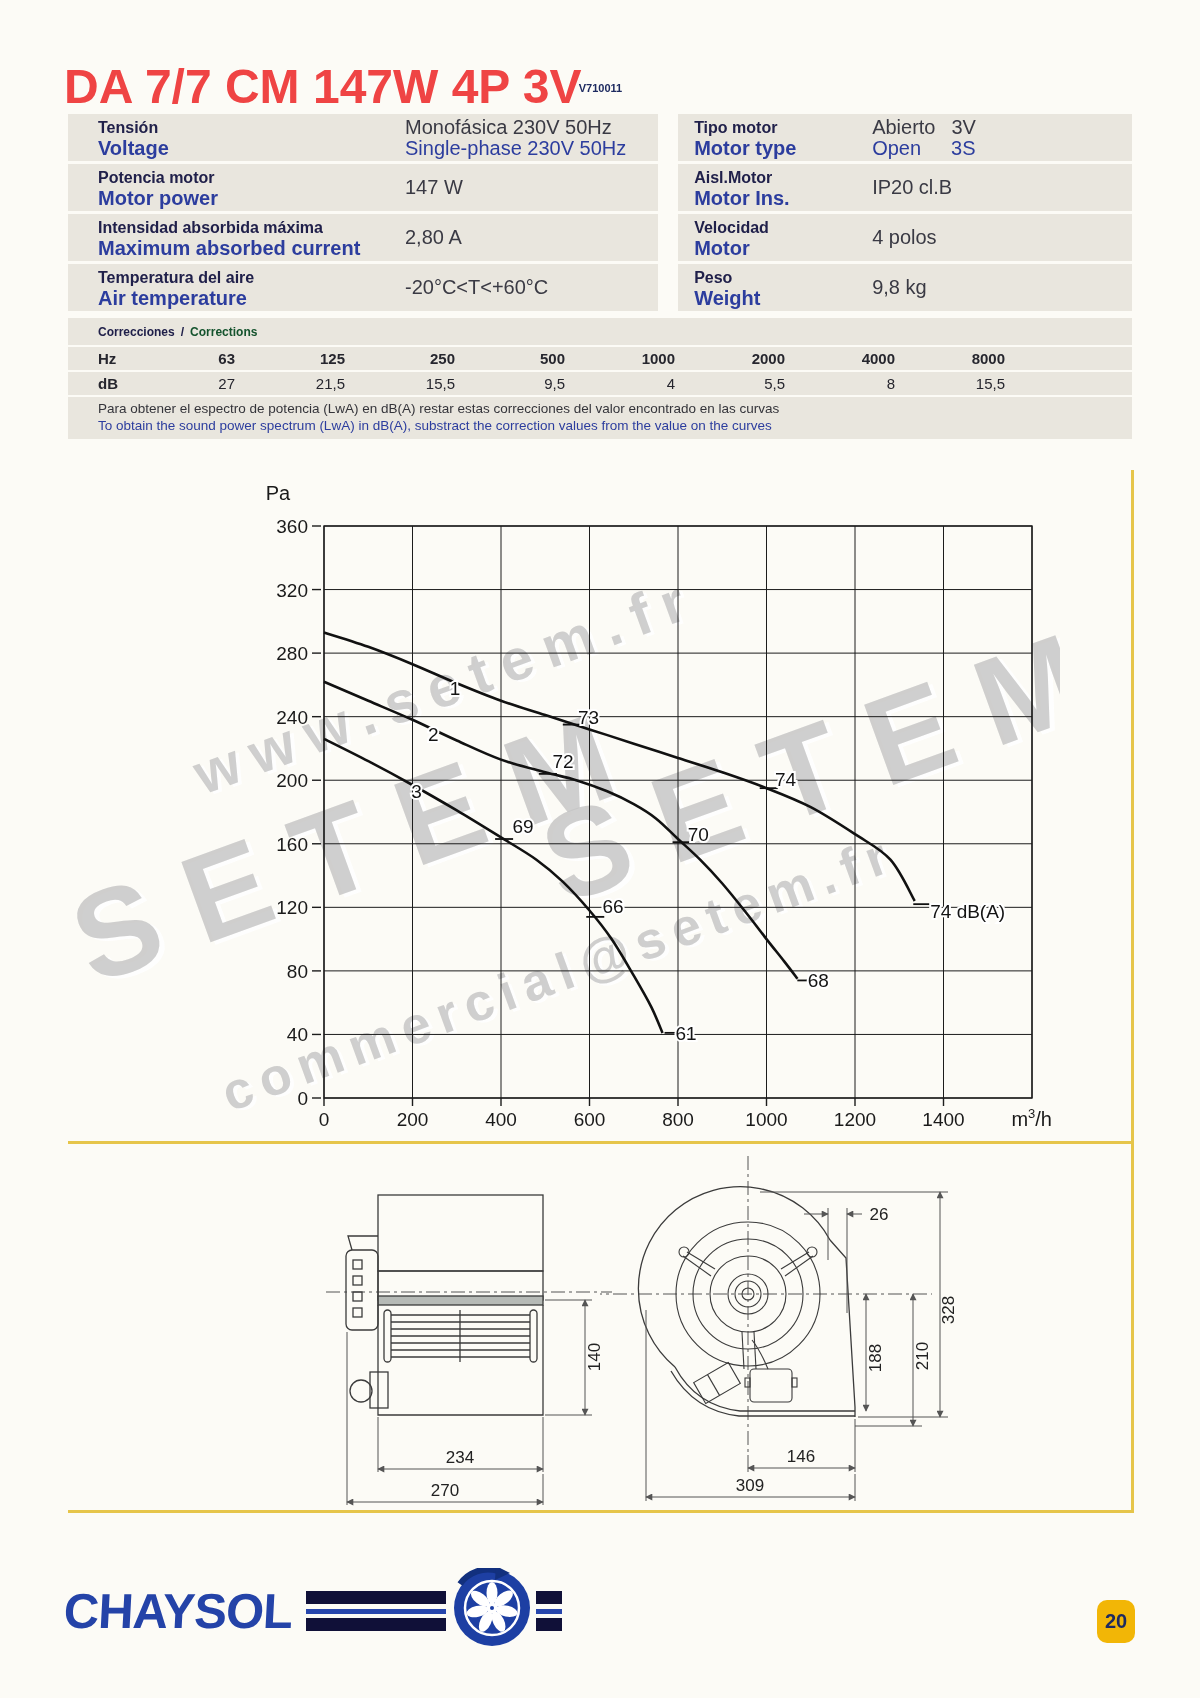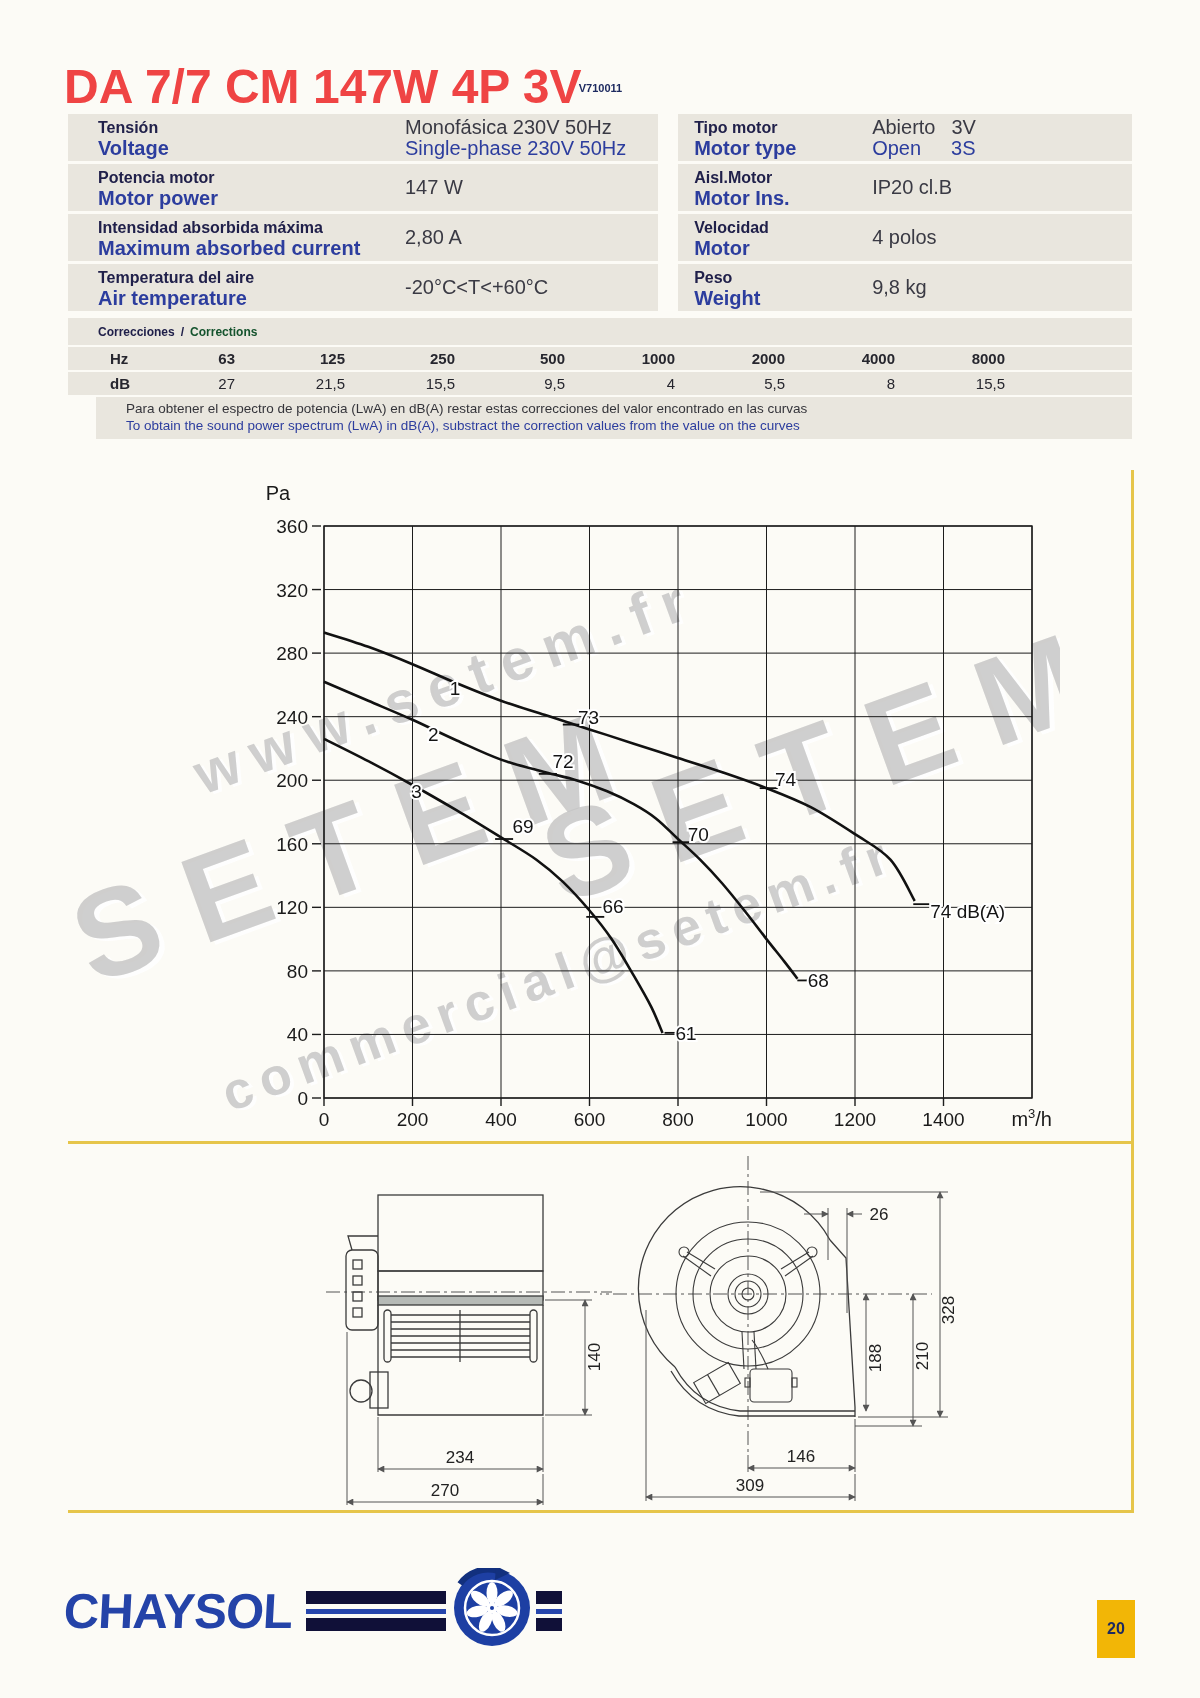--- a/index.html
+++ b/index.html
@@ -25,24 +25,24 @@
   .val .l2{color:#2c3d9e;}
   .val .sp{display:inline-block;min-width:16px;}
   
   #corr{left:68px;top:318px;width:1064px;}
   .corr-title{background:#e9e6de;height:27px;display:flex;align-items:center;padding-left:30px;
     font-size:12px;font-weight:bold;color:#20204a;margin-bottom:2px;}
   .corr-title .en{color:#14532d;margin-left:6px;}
   .corr-title .sep{margin-left:6px;}
   .corr-grid{background:#e9e6de;height:23px;display:grid;grid-template-columns:57px repeat(8,110px) 1fr;
     align-items:center;margin-bottom:2px;font-size:15px;color:#26262e;}
-  .corr-grid .rl{padding-left:42px;font-weight:bold;}
+  .corr-grid .rl{padding-left:30px;font-weight:bold;}
   .corr-grid .num{text-align:right;}
   .corr-grid.hz .num{font-weight:bold;}
-  .corr-note{background:#e9e6de;padding:4px 0 5px 30px;font-size:13.5px;line-height:16.5px;margin-left:28px;}
+  .corr-note{background:#e9e6de;padding:4px 0 5px 30px;font-size:13.5px;line-height:16.5px;}
   .corr-note .nes{color:#34343a;}
   .corr-note .nen{color:#2c3d9e;}
   
   #chart-wrap{left:60px;top:460px;}
   #chart-svg text{font-family:"Liberation Sans",sans-serif;}
   #chart-svg .tick{font-size:19px;fill:#1a1a1a;}
   #chart-svg .axlab{font-size:20px;fill:#1a1a1a;}
   #chart-svg .ann{font-size:19px;fill:#141414;paint-order:stroke;stroke:#ffffff;stroke-width:4px;}
   .wm,.wm-sh{font-weight:bold;}
   .wm{fill:#c4c4c4;opacity:.8;}
@@ -56,23 +56,23 @@
   #yl-bot{left:68px;top:1510px;width:1066px;height:3px;}
   #yl-right{left:1131px;top:470px;width:3px;height:1043px;}
   
   .dwg{stroke:#3b3b3b;stroke-width:1.3;fill:none;}
   .dwg2{stroke:#3b3b3b;stroke-width:1.1;fill:none;}
   .cl{stroke:#555;stroke-width:1;stroke-dasharray:14 4 3 4;fill:none;}
   .dim{stroke:#555;stroke-width:1;fill:none;}
   .dimtxt{font:17px "Liberation Sans",sans-serif;fill:#222;}
   
   #brand{left:64px;top:1583px;font-size:49px;font-weight:900;color:#2443a8;letter-spacing:-1px;transform:skewX(-3deg);}
-  #pagebox{left:1097px;top:1600px;width:38px;height:58px;background:#f2b606;
+  #pagebox{left:1097px;top:1600px;width:38px;height:43px;background:#f2b606;
     display:flex;align-items:center;justify-content:center;
-    font-size:16px;font-weight:bold;color:#1d2a60;}
+    font-size:20px;font-weight:bold;color:#1d2a60;border-radius:10px;}
 </style>
 </head>
 <body>
 
 <div class="abs" id="title">DA 7/7 CM 147W 4P 3V</div>
 <div class="abs" id="docnum">V710011</div>
 
 <div class="abs" id="specs">
 
   <div class="spec-row">

